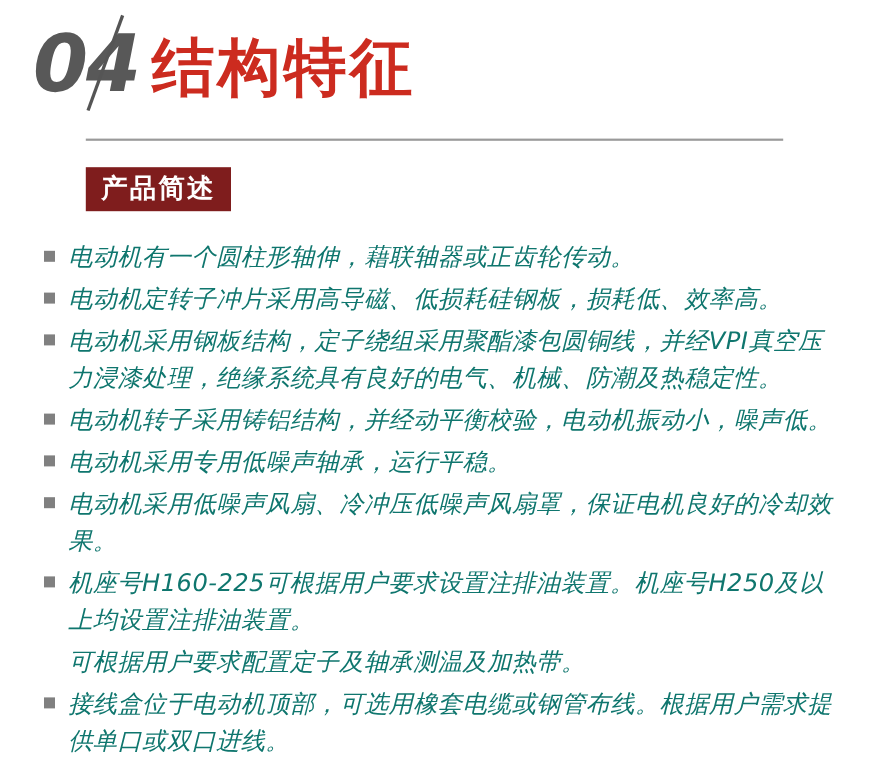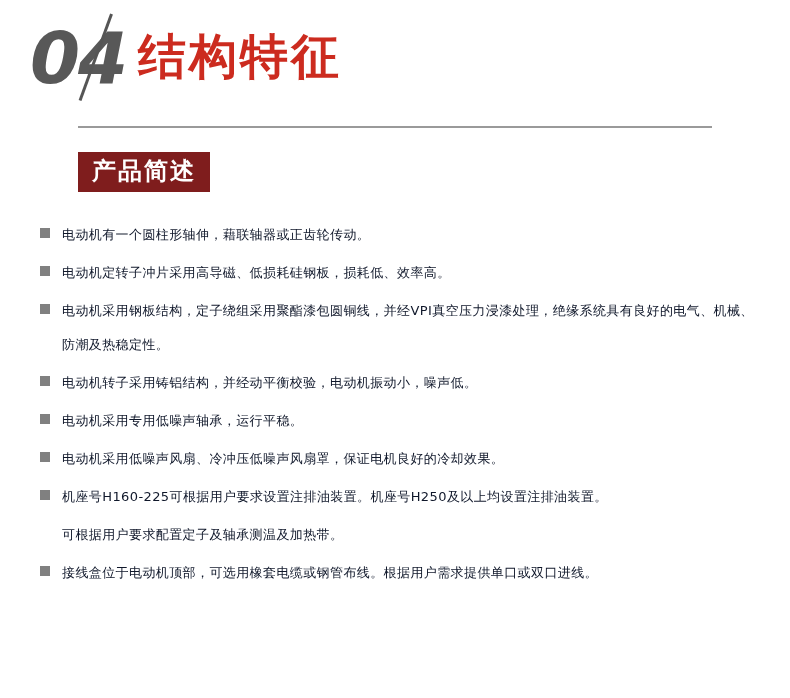--- a/index.html
+++ b/index.html
@@ -48,21 +48,21 @@
     width: 3px;
     height: 92px;
     background: #555555;
     transform: rotate(20deg);
     transform-origin: top center;
   }
   .section-title {
     position: absolute;
     left: 138px;
     top: 28px;
-    font-size: 48px;
+    font-size: 57px;
     font-weight: bold;
     color: #cc2b1f;
     letter-spacing: 3px;
     line-height: 1.2;
   }
   .header-rule {
     position: absolute;
     left: 78px;
     top: 126px;
     width: 634px;
@@ -105,25 +105,26 @@
     height: 10px;
     background: #808080;
     margin-top: 10px;
     margin-right: 12px;
   }
   .bullet-marker.hidden {
     background: transparent;
   }
   .bullet-text {
     flex: 1 1 auto;
-    font-size: 13px;
-    color: #0f172a;
+    font-size: 22px;
+    color: #0f766e;
     line-height: 34px;
     letter-spacing: 0.4px;
     font-family: "DejaVu Sans", "Liberation Sans", sans-serif;
+    font-style: italic;
   }
 </style>
 </head>
 <body>
 
 <div class="page">
 
   <div class="header">
     <div class="section-number">04</div>
     <div class="number-slash"></div>

